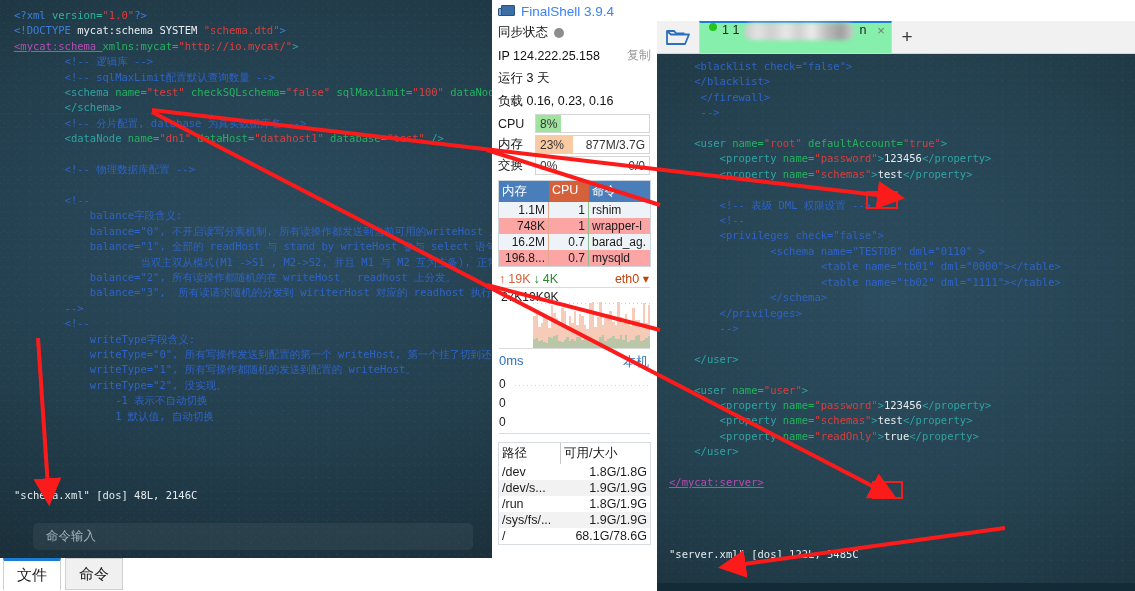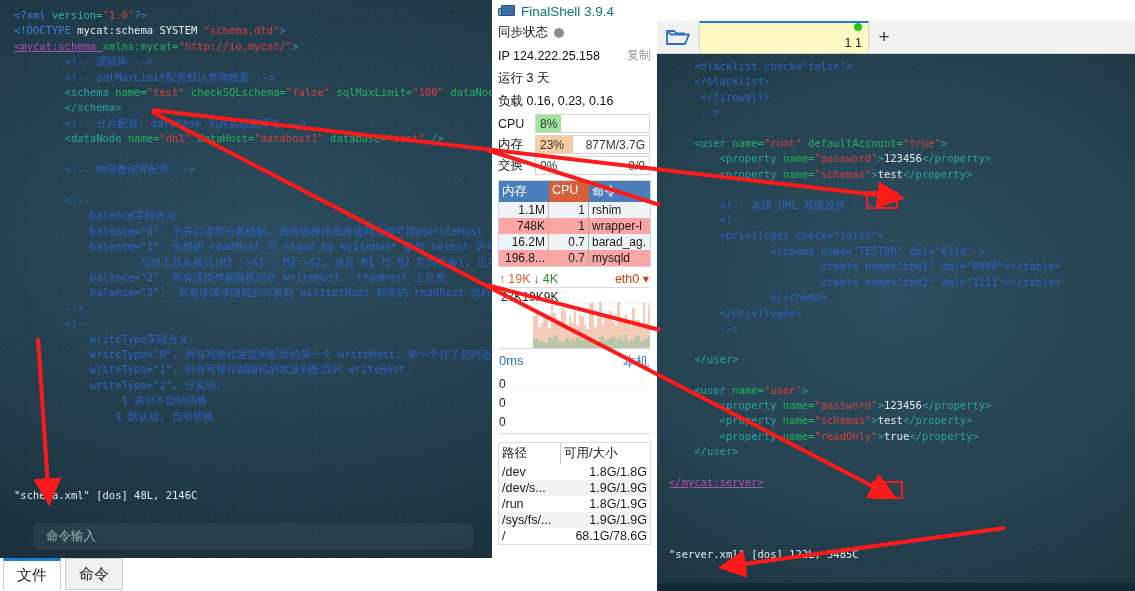--- a/index.html
+++ b/index.html
@@ -71,21 +71,21 @@
   }
   .ltab.active { background:#ffffff; border-top:3px solid #1a7fd4; border-bottom:none; }
 
   
   #mid-panel {
     position:absolute; left:492px; top:0; width:165px; height:591px;
     background:#ffffff; font-size:12px; color:#1b1b1b;
     overflow:hidden;
   }
   #mid-title { display:flex; align-items:center; gap:6px; padding:4px 0 2px 6px; }
-  #mid-title .tt { font-size:13.5px; color:#0f766e; }
+  #mid-title .tt { font-size:13.5px; color:#3b82f6; }
   .monitor-icon {
     width:17px; height:14px; position:relative; flex:0 0 auto;
   }
   .monitor-icon .scr { position:absolute; left:3px; top:0; width:14px; height:11px;
      background:#3b6ea5; border:1px solid #2b527c; border-radius:1px;}
   .monitor-icon .scr2 { position:absolute; left:0; top:3px; width:9px; height:8px;
      background:#7fa8cf; border:1px solid #2b527c; border-radius:1px;}
 
   .m-row { display:flex; align-items:center; padding:3px 6px; gap:6px; font-size:12.5px; }
   .m-label { color:#111; }
@@ -166,23 +166,23 @@
   .disk-row .c2 { flex:1; padding:1px 3px; text-align:right; }
 
   
   #right-panel { position:absolute; left:657px; top:0; width:478px; height:591px; background:#fff; }
   #right-tabbar {
     position:absolute; left:0; top:21px; width:478px; height:33px;
     background:#f1f1f1; border-bottom:1px solid #d4d4d4; display:flex; align-items:flex-end;
   }
   #folder-btn { width:42px; height:32px; display:flex; align-items:center; justify-content:center; }
   .rtab {
-    position:relative; height:32px; min-width:170px; background:#fef9c3;
+    position:relative; height:32px; min-width:170px; background:#86efac;
     border-top:2px solid #1a7fd4; border-left:1px solid #d4d4d4; border-right:1px solid #d4d4d4;
-    display:flex; align-items:flex-end; gap:5px; padding:0 6px 0 9px; font-size:12.5px; color:#222;flex-direction:column;
+    display:flex; align-items:flex-start; gap:5px; padding:0 6px 0 9px; font-size:12.5px; color:#222;
   }
   .rtab .dot { width:8px; height:8px; border-radius:50%; background:#26c31f; flex:0 0 auto;}
   .blurbox {
     height:17px; width:110px; border-radius:9px; flex:0 0 auto;
     background: linear-gradient(90deg,#c9c9c9 0%, #e3e3e3 12%, #cfcfcf 25%, #e8e8e8 38%,
                 #d0d0d0 50%, #ececec 62%, #bdbdbd 75%, #9e9e9e 88%, #cfcfcf 100%);
     filter: blur(2.2px);
   }
   .rtab .xc { margin-left:6px; color:#777; font-size:13px; }
   #add-tab { width:30px; height:32px; display:flex; align-items:center; justify-content:center;

